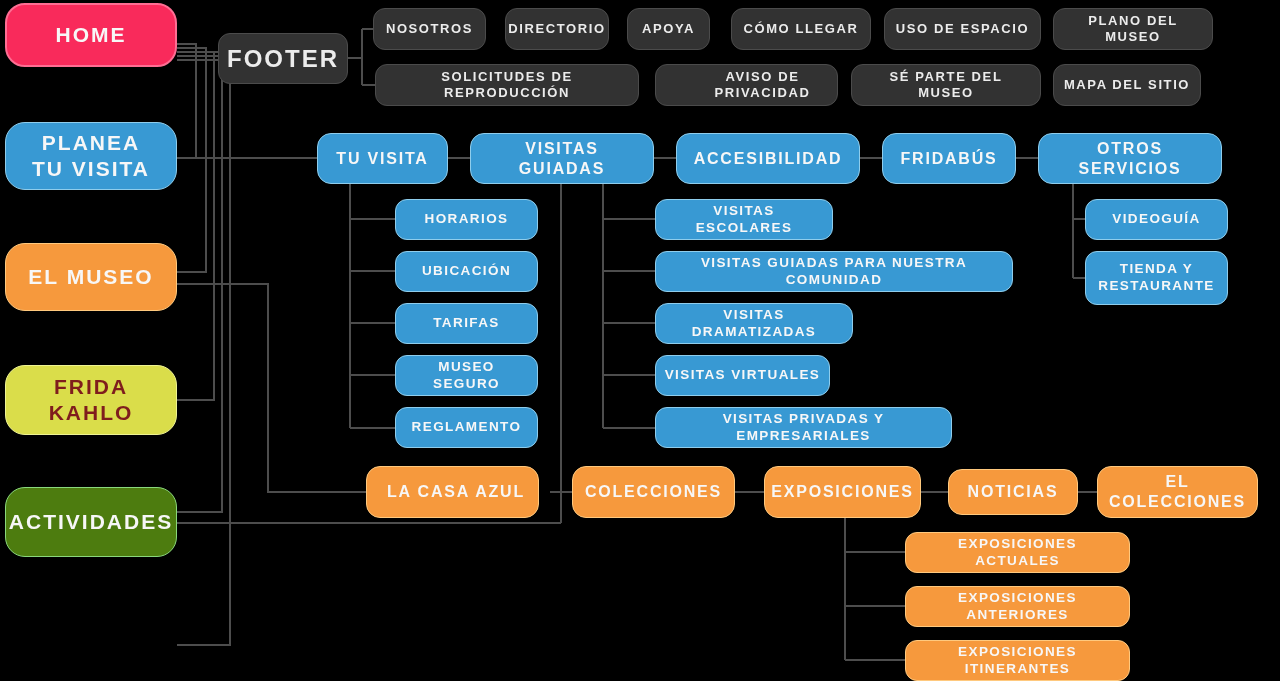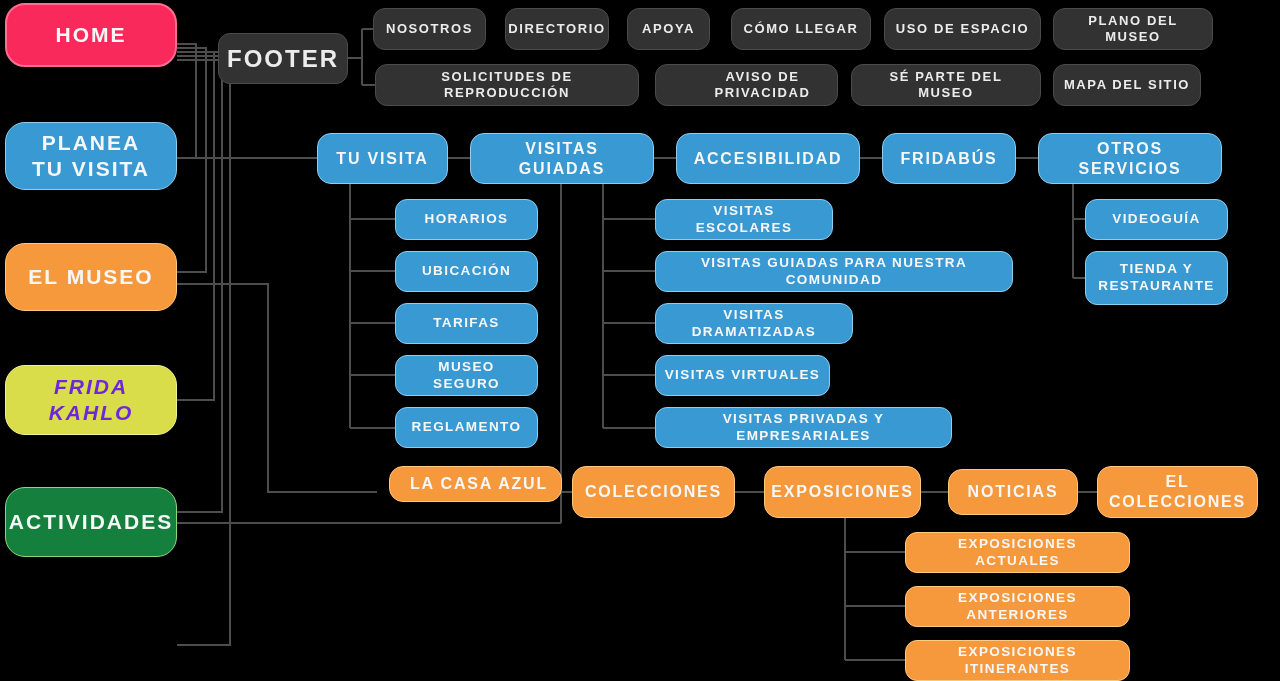--- a/index.html
+++ b/index.html
@@ -12,22 +12,22 @@
   .node {
     position:absolute; z-index:2; box-sizing:border-box;
     display:flex; align-items:center; justify-content:center;
     text-align:center; white-space:pre-line;
     color:#f7f7f7; font-weight:bold; letter-spacing:2px;
     border-radius:14px; padding:2px 8px; line-height:1.25;
   }
   .pink   { background:#f92a5b; border:2px solid #ff6d93; border-radius:20px; }
   .blue   { background:#3899d3; border:1px solid #8fcdec; }
   .orange { background:#f6993d; border:1px solid #ffc97e; }
-  .yellow { background:#dadd4a; border:1px solid #eff393; color:#6d28d9; border-radius:20px;font-style:italic; }
-  .green  { background:#15803d; border:1px solid #8ad87c; border-radius:20px; }
+  .yellow { background:#dadd4a; border:1px solid #eff393; color:#7f1d1d; border-radius:20px; }
+  .green  { background:#4d7c0f; border:1px solid #8ad87c; border-radius:20px; }
   .navy   { background:#39499e; border:1px solid #7683cc; border-radius:20px; }
   .dark   { background:#323232; border:1px solid #4b4b4b; color:#ececec; border-radius:12px; }
   .main-nav  { font-size:21px; border-radius:20px; }
   .footer-n  { font-size:24px; }
   .link-n    { font-size:13px; letter-spacing:1.6px; font-weight:bold; }
   .sec-head  { font-size:16px; letter-spacing:1.8px; }
   .child-n   { font-size:13.5px; letter-spacing:1.4px; border-radius:12px; }
 </style>
 </head>
 <body>
@@ -125,21 +125,21 @@
   <div class="node blue child-n" style="left:655px; top:199px; width:178px; height:41px;">VISITAS ESCOLARES</div>
   <div class="node blue child-n" style="left:655px; top:251px; width:358px; height:41px;">VISITAS GUIADAS PARA NUESTRA COMUNIDAD</div>
   <div class="node blue child-n" style="left:655px; top:303px; width:198px; height:41px;border-radius:13px;">VISITAS DRAMATIZADAS</div>
   <div class="node blue child-n" style="left:655px; top:355px; width:175px; height:41px;">VISITAS VIRTUALES</div>
   <div class="node blue child-n" style="left:655px; top:407px; width:297px; height:41px;">VISITAS PRIVADAS Y EMPRESARIALES</div>
 
   <div class="node blue child-n" style="left:1085px; top:199px; width:143px; height:41px;">VIDEOGUÍA</div>
   <div class="node blue child-n" style="left:1085px; top:251px; width:143px; height:54px;">TIENDA Y
 RESTAURANTE</div>
 
-  <div class="node orange sec-head" style="left:389px;  top:466px; width:173px; height:36px;padding-left:15px;">LA CASA AZUL</div>
+  <div class="node orange sec-head" style="left:366px;  top:466px; width:173px; height:52px;padding-left:15px;">LA CASA AZUL</div>
   <div class="node orange sec-head" style="left:572px;  top:466px; width:163px; height:52px;">COLECCIONES</div>
   <div class="node orange sec-head" style="left:764px;  top:466px; width:157px; height:52px;">EXPOSICIONES</div>
   <div class="node orange sec-head" style="left:948px;  top:469px; width:130px; height:46px;">NOTICIAS</div>
   <div class="node orange sec-head" style="left:1097px; top:466px; width:161px; height:52px;">EL COLECCIONES</div>
 
   <div class="node orange child-n" style="left:905px; top:532px; width:225px; height:41px;">EXPOSICIONES ACTUALES</div>
   <div class="node orange child-n" style="left:905px; top:586px; width:225px; height:41px;">EXPOSICIONES ANTERIORES</div>
   <div class="node orange child-n" style="left:905px; top:640px; width:225px; height:41px;">EXPOSICIONES ITINERANTES</div>
 
 </div>

